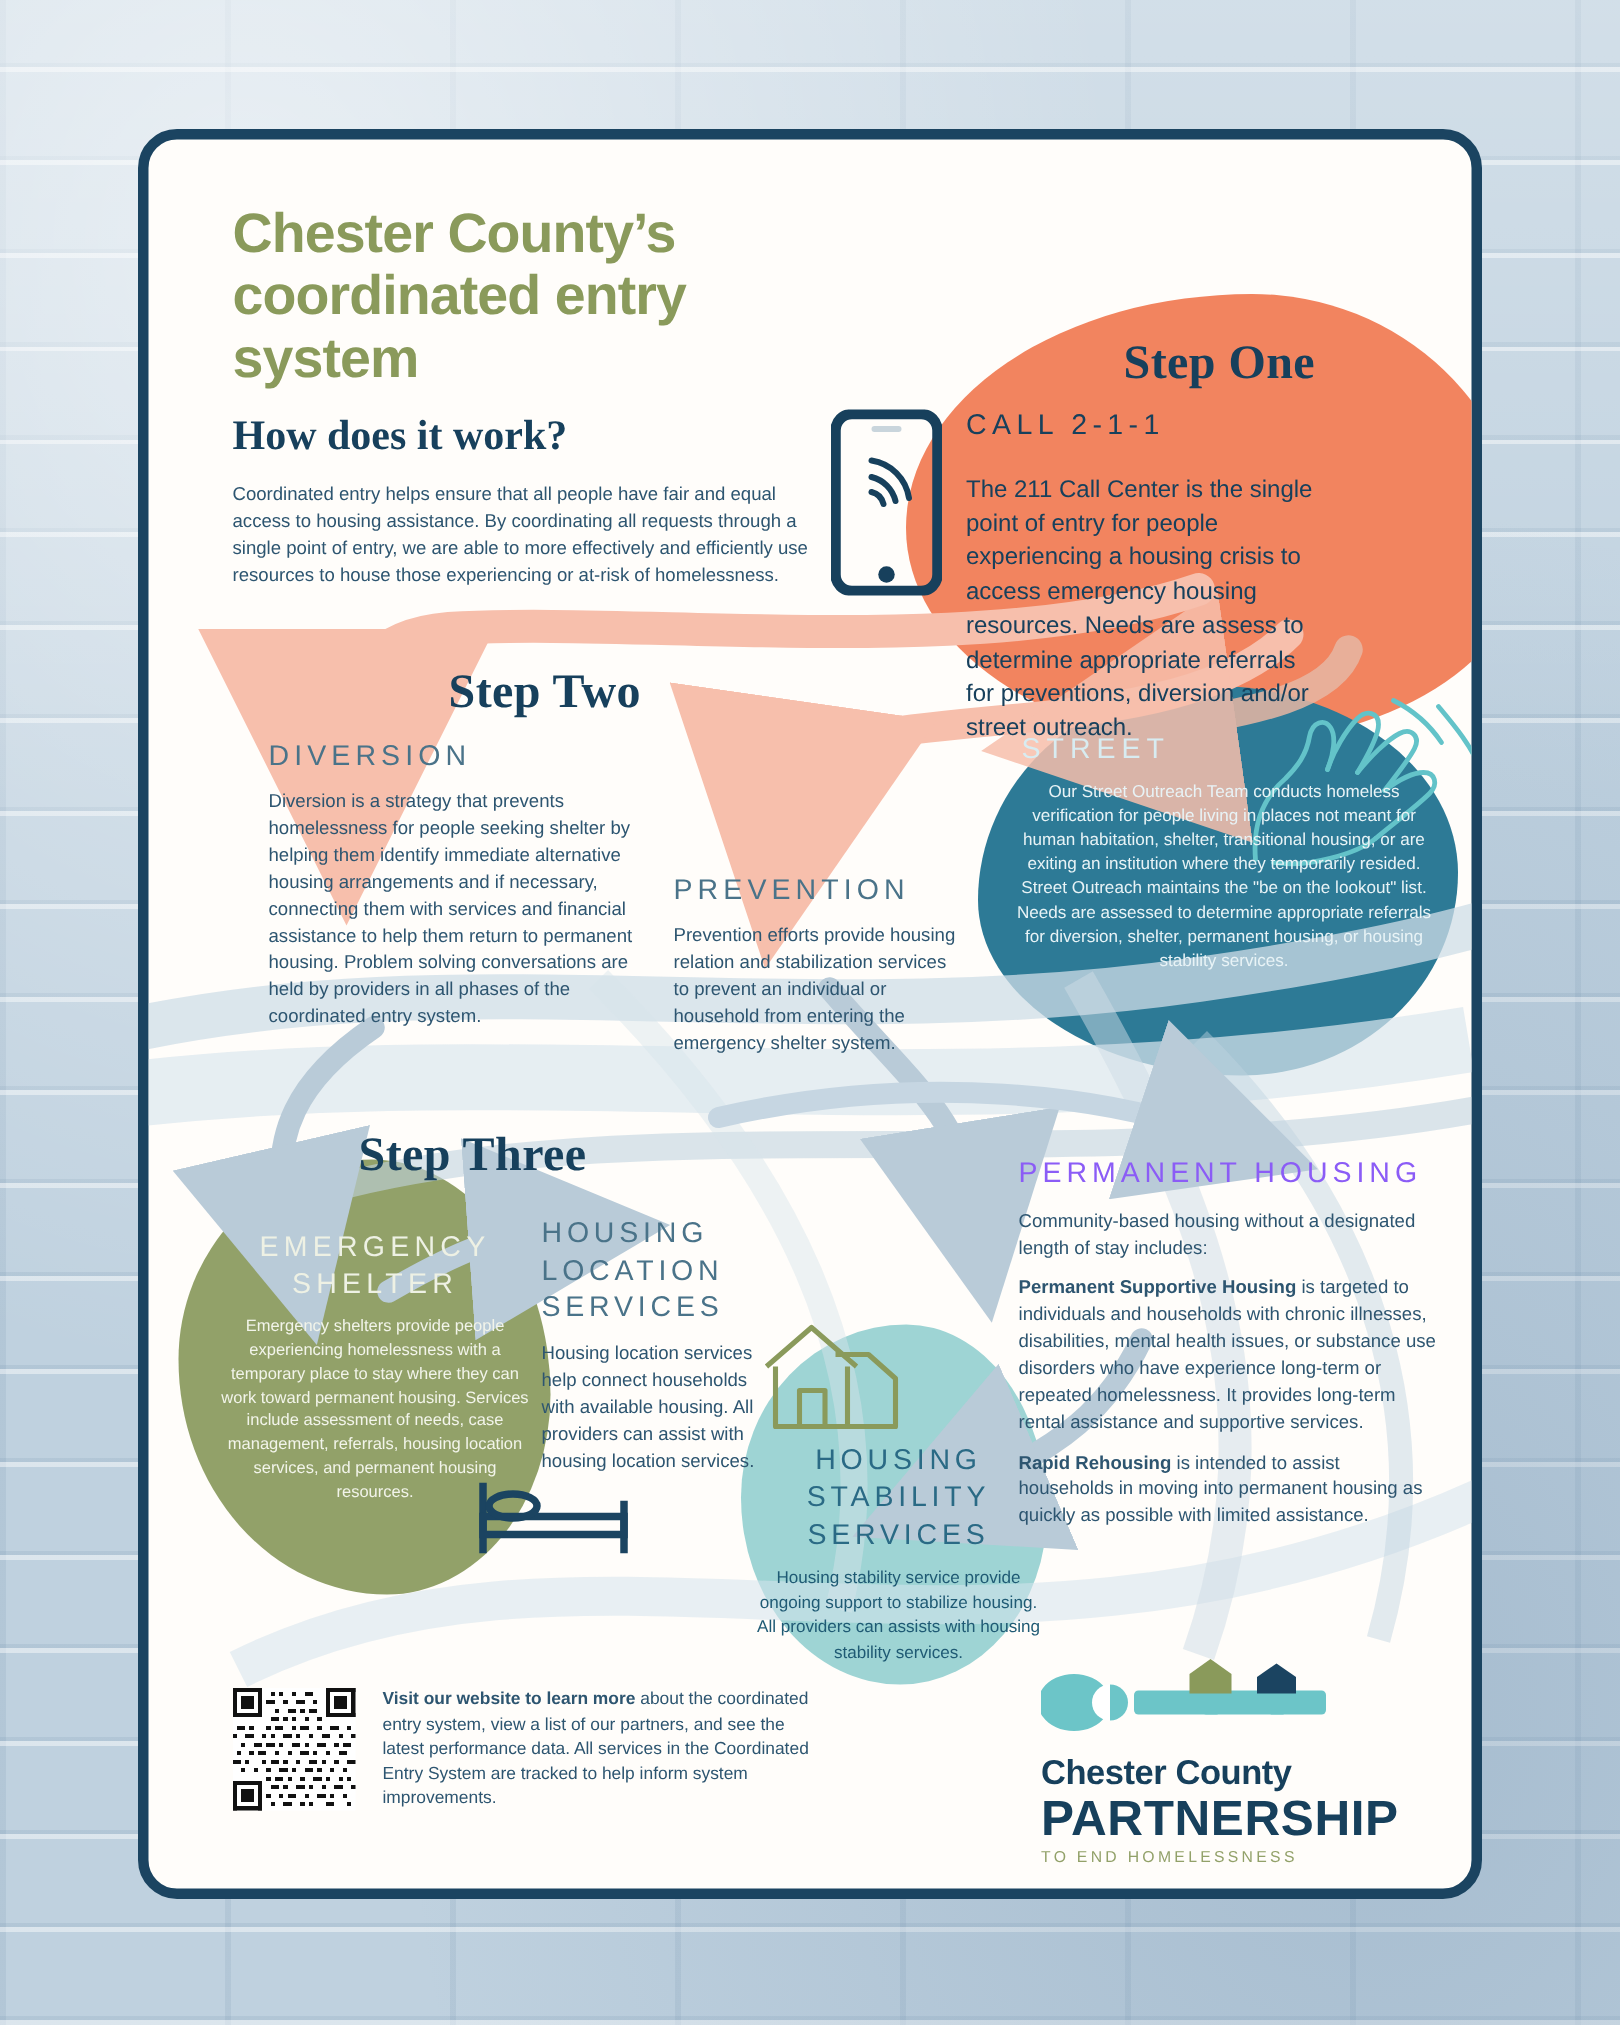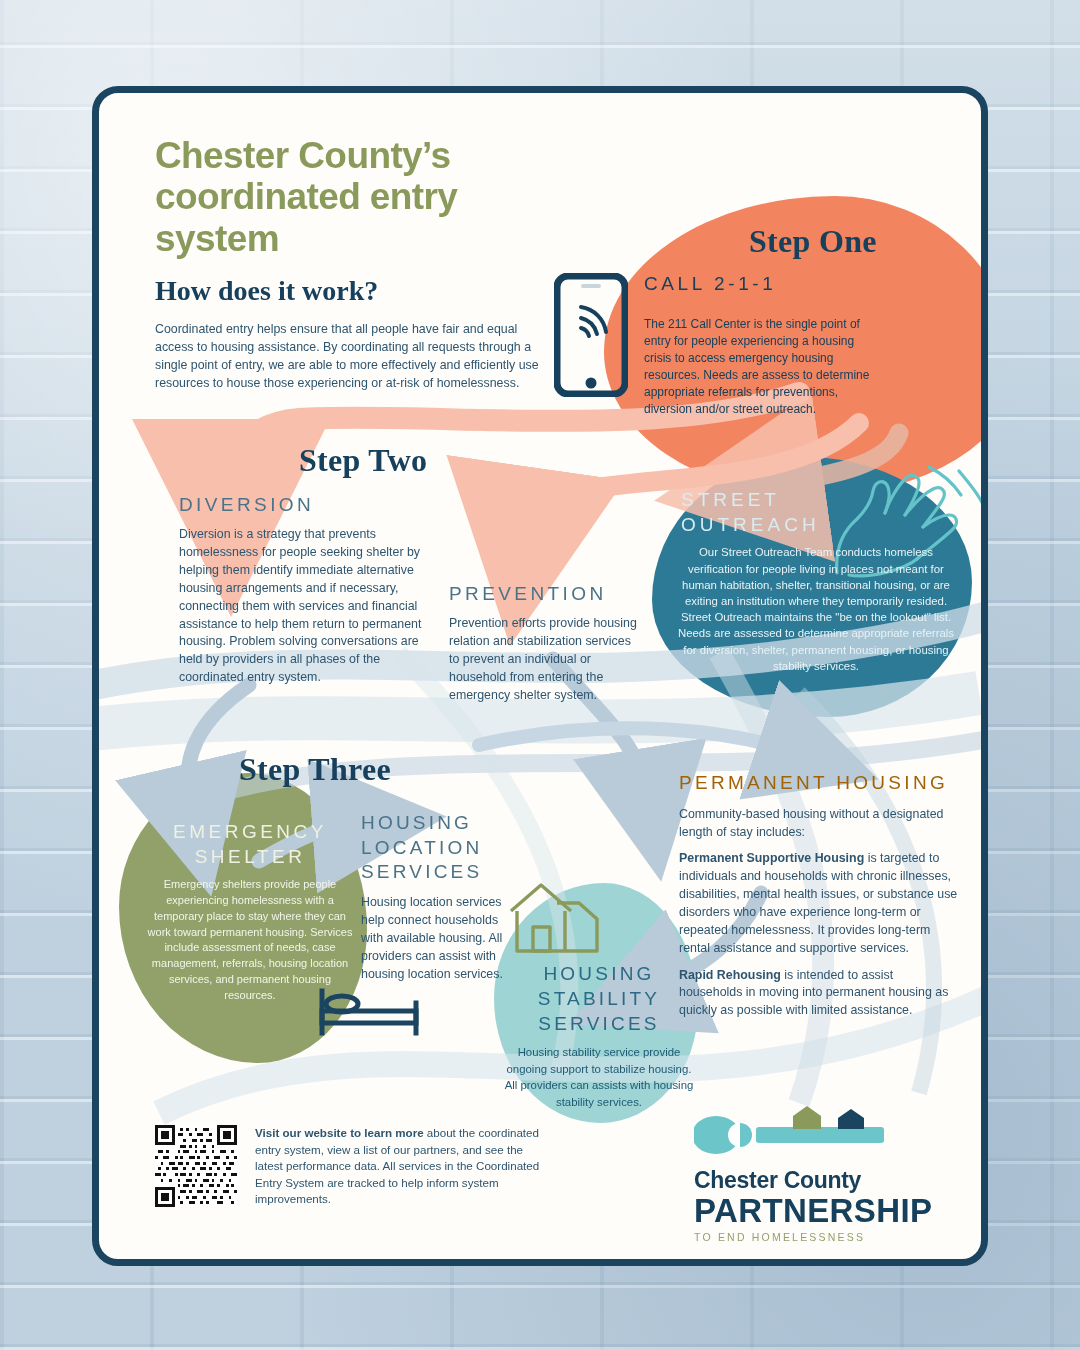--- a/index.html
+++ b/index.html
@@ -107,21 +107,21 @@
   
   .sec { position:absolute; }
 
   #header-block { left:56px; top:42px; width:400px; }
   #header-sub { font-size:28px; margin-top:16px; margin-bottom:14px; }
   #header-body { width:390px; }
 
   #step-one-title { position:absolute; left:650px; top:130px; }
   #call-block { position:absolute; left:545px; top:180px; width:250px; }
   #call-211 { font-size:19px; letter-spacing:3.6px; color:#17405c; margin-bottom:21px; }
-  #step-one-body { color:#17405c; font-size:12px; line-height:1.42; width:238px;}
+  #step-one-body { color:#17405c; font-size:16px; line-height:1.42; width:238px;}
 
   #phone-icon { position:absolute; left:455px; top:180px; }
 
   #step-two-title { position:absolute; left:200px; top:349px; }
   #diversion-block { position:absolute; left:80px; top:400px; width:250px; }
   #prevention-block { position:absolute; left:350px; top:458px; width:190px;margin-top:31px; }
 
   #street-block { position:absolute; left:572px; top:395px; width:290px; text-align:center; }
   #street-title { text-align:left; color:#d8ecf1; letter-spacing:4px; font-size:19px; line-height:1.3; margin-left:10px;}
   #street-body { color:#e8f3f6; font-size:11.4px; line-height:1.42; margin-top:7px; }
@@ -133,21 +133,21 @@
 
   #hls-block { position:absolute; left:262px; top:718px; width:150px; }
   #hls-title { letter-spacing:3.2px; font-size:19px; line-height:1.3; color:#4a7389; }
   #hls-body { margin-top:9px; }
 
   #hss-block { position:absolute; left:400px; top:868px; width:200px; text-align:center; }
   #hss-title { letter-spacing:3.2px; font-size:19px; line-height:1.32; color:#2a6a85; }
   #hss-body { margin-top:8px; color:#1f5a74; font-size:11.4px; line-height:1.44; }
 
   #phr-block { position:absolute; left:580px; top:678px; width:280px; }
-  #phr-title { letter-spacing:3.3px; font-size:19px; line-height:1.3; color:#a16207; }
+  #phr-title { letter-spacing:3.3px; font-size:19px; line-height:1.3; color:#8b5cf6; }
   #phr-body { margin-top:10px; }
   #phr-body p { margin-bottom:9px; }
   #phr-body b { font-weight:bold; }
 
   
   #house-icon { position:absolute; left:408px; top:784px; }
   #bed-icon   { position:absolute; left:218px; top:892px; }
 
   
   #qr { position:absolute; left:56px; top:1032px; width:82px; height:82px; }
@@ -258,21 +258,20 @@
     </div>
 
     <div id="prevention-block">
       <div class="sec-title">PREVENTION</div>
       <div class="body-txt" style="margin-top:9px">Prevention efforts provide housing relation and stabilization services to prevent an individual or household from entering the emergency shelter system.</div>
     </div>
 
     <div id="street-block">
       <div id="street-title" class="sec-title" style="color:#d8ecf1">
         <div>STREET</div>
-        <div>OUTREACH</div>
       </div>
       <div id="street-body">Our Street Outreach Team conducts homeless verification for people living in places not meant for human habitation, shelter, transitional housing, or are exiting an institution where they temporarily resided. Street Outreach maintains the "be on the lookout" list. Needs are assessed to determine appropriate referrals for diversion, shelter, permanent housing, or housing stability services.</div>
     </div>
 
     <div class="step-title" id="step-three-title">Step Three</div>
 
     <div id="shelter-block">
       <div id="shelter-title" class="sec-title">
         <div>EMERGENCY</div>
         <div>SHELTER</div>

